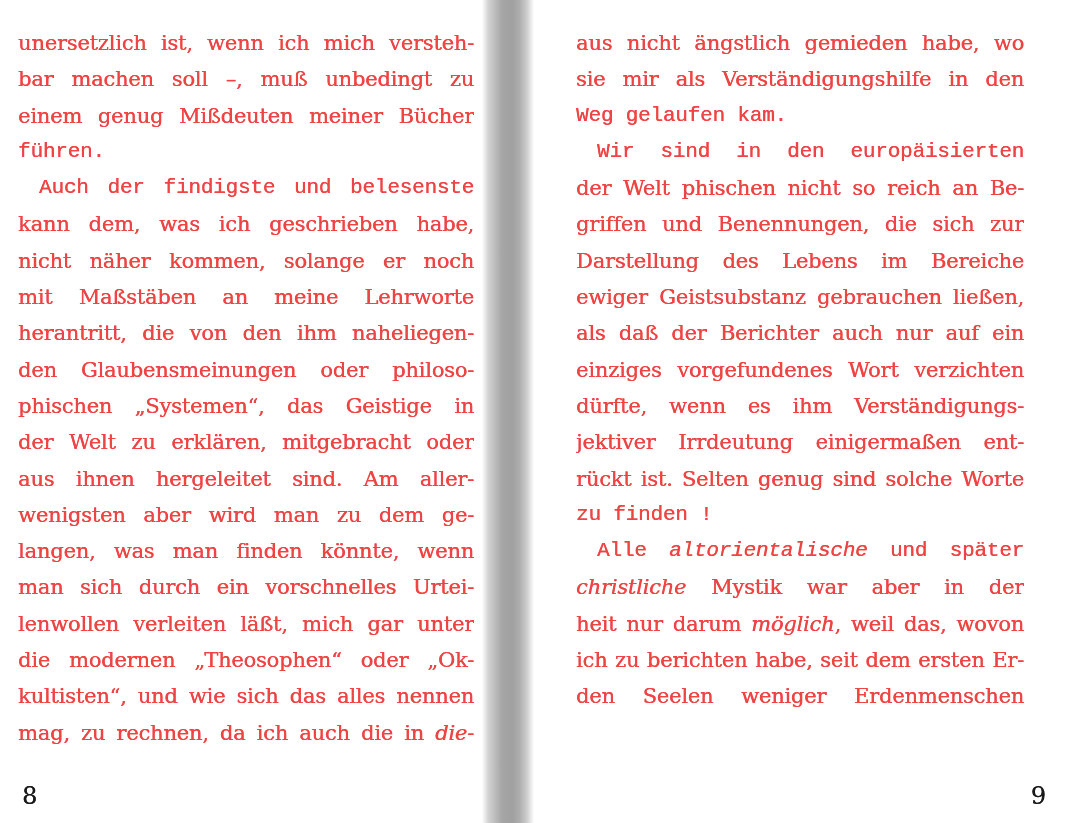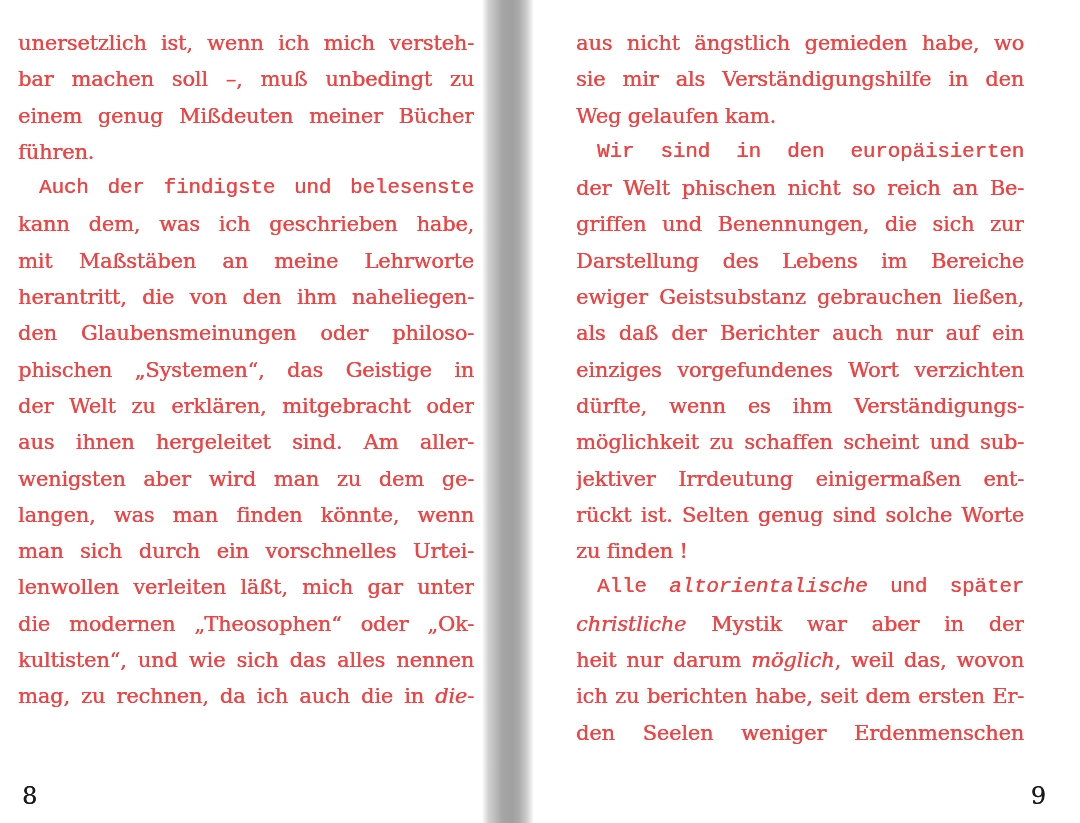--- a/index.html
+++ b/index.html
@@ -25,20 +25,21 @@
   .page-text .line {
     height: 36.3px;
     line-height: 36.3px;
     text-align: justify;
     text-align-last: justify;
     overflow: hidden;
     white-space: normal;
   }
   .page-text .line.no-just {
     text-align-last: left;
+    font-family: Liberation Mono, monospace;
   }
   .page-text .line.indent {
     text-indent: 21px;
     font-family: Liberation Mono, monospace;
   }
   .page-text .it {
     font-style: italic;
   }
   #left-text {
     left: 18px;
@@ -85,20 +86,21 @@
 
 <div>
 
   <div id="left-text" class="page-text">
       <div class="line"><span>unersetzlich ist, wenn ich mich versteh-</span></div>
       <div class="line"><span>bar machen soll –, muß unbedingt zu</span></div>
       <div class="line"><span>einem genug Mißdeuten meiner Bücher</span></div>
       <div class="line no-just"><span>führen.</span></div>
       <div class="line indent"><span>Auch der findigste und belesenste Kopf</span></div>
       <div class="line"><span>kann dem, was ich geschrieben habe,</span></div>
+      <div class="line"><span>nicht näher kommen, solange er noch</span></div>
       <div class="line"><span>mit Maßstäben an meine Lehrworte</span></div>
       <div class="line"><span>herantritt, die von den ihm naheliegen-</span></div>
       <div class="line"><span>den Glaubensmeinungen oder philoso-</span></div>
       <div class="line"><span>phischen „Systemen“, das Geistige in</span></div>
       <div class="line"><span>der Welt zu erklären, mitgebracht oder</span></div>
       <div class="line"><span>aus ihnen hergeleitet sind. Am aller-</span></div>
       <div class="line"><span>wenigsten aber wird man zu dem ge-</span></div>
       <div class="line"><span>langen, was man finden könnte, wenn</span></div>
       <div class="line"><span>man sich durch ein vorschnelles Urtei-</span></div>
       <div class="line"><span>lenwollen verleiten läßt, mich gar unter</span></div>
@@ -114,21 +116,20 @@
       <div class="line"><span>sie mir als Verständigungshilfe in den</span></div>
       <div class="line no-just"><span>Weg gelaufen kam.</span></div>
       <div class="line indent"><span>Wir sind in den europäisierten Teilen</span></div>
       <div class="line"><span>der Welt phischen nicht so reich an Be-</span></div>
       <div class="line"><span>griffen und Benennungen, die sich zur</span></div>
       <div class="line"><span>Darstellung des Lebens im Bereiche</span></div>
       <div class="line"><span>ewiger Geistsubstanz gebrauchen ließen,</span></div>
       <div class="line"><span>als daß der Berichter auch nur auf ein</span></div>
       <div class="line"><span>einziges vorgefundenes Wort verzichten</span></div>
       <div class="line"><span>dürfte, wenn es ihm Verständigungs-</span></div>
-      <div class="line"><span>möglichkeit zu schaffen scheint und sub-</span></div>
       <div class="line"><span>jektiver Irrdeutung einigermaßen ent-</span></div>
       <div class="line"><span>rückt ist. Selten genug sind solche Worte</span></div>
       <div class="line no-just"><span>zu finden !</span></div>
       <div class="line indent"><span>Alle </span><span class="it">altorientalische</span><span> und später die</span></div>
       <div class="line"><span class="it">christliche</span><span> Mystik war aber in der Mensch-</span></div>
       <div class="line"><span>heit nur darum </span><span class="it">möglich</span><span>, weil das, wovon</span></div>
       <div class="line"><span>ich zu berichten habe, seit dem ersten Er-</span></div>
       <div class="line"><span>den Seelen weniger Erdenmenschen ferner</span></div>
     </div>
 

